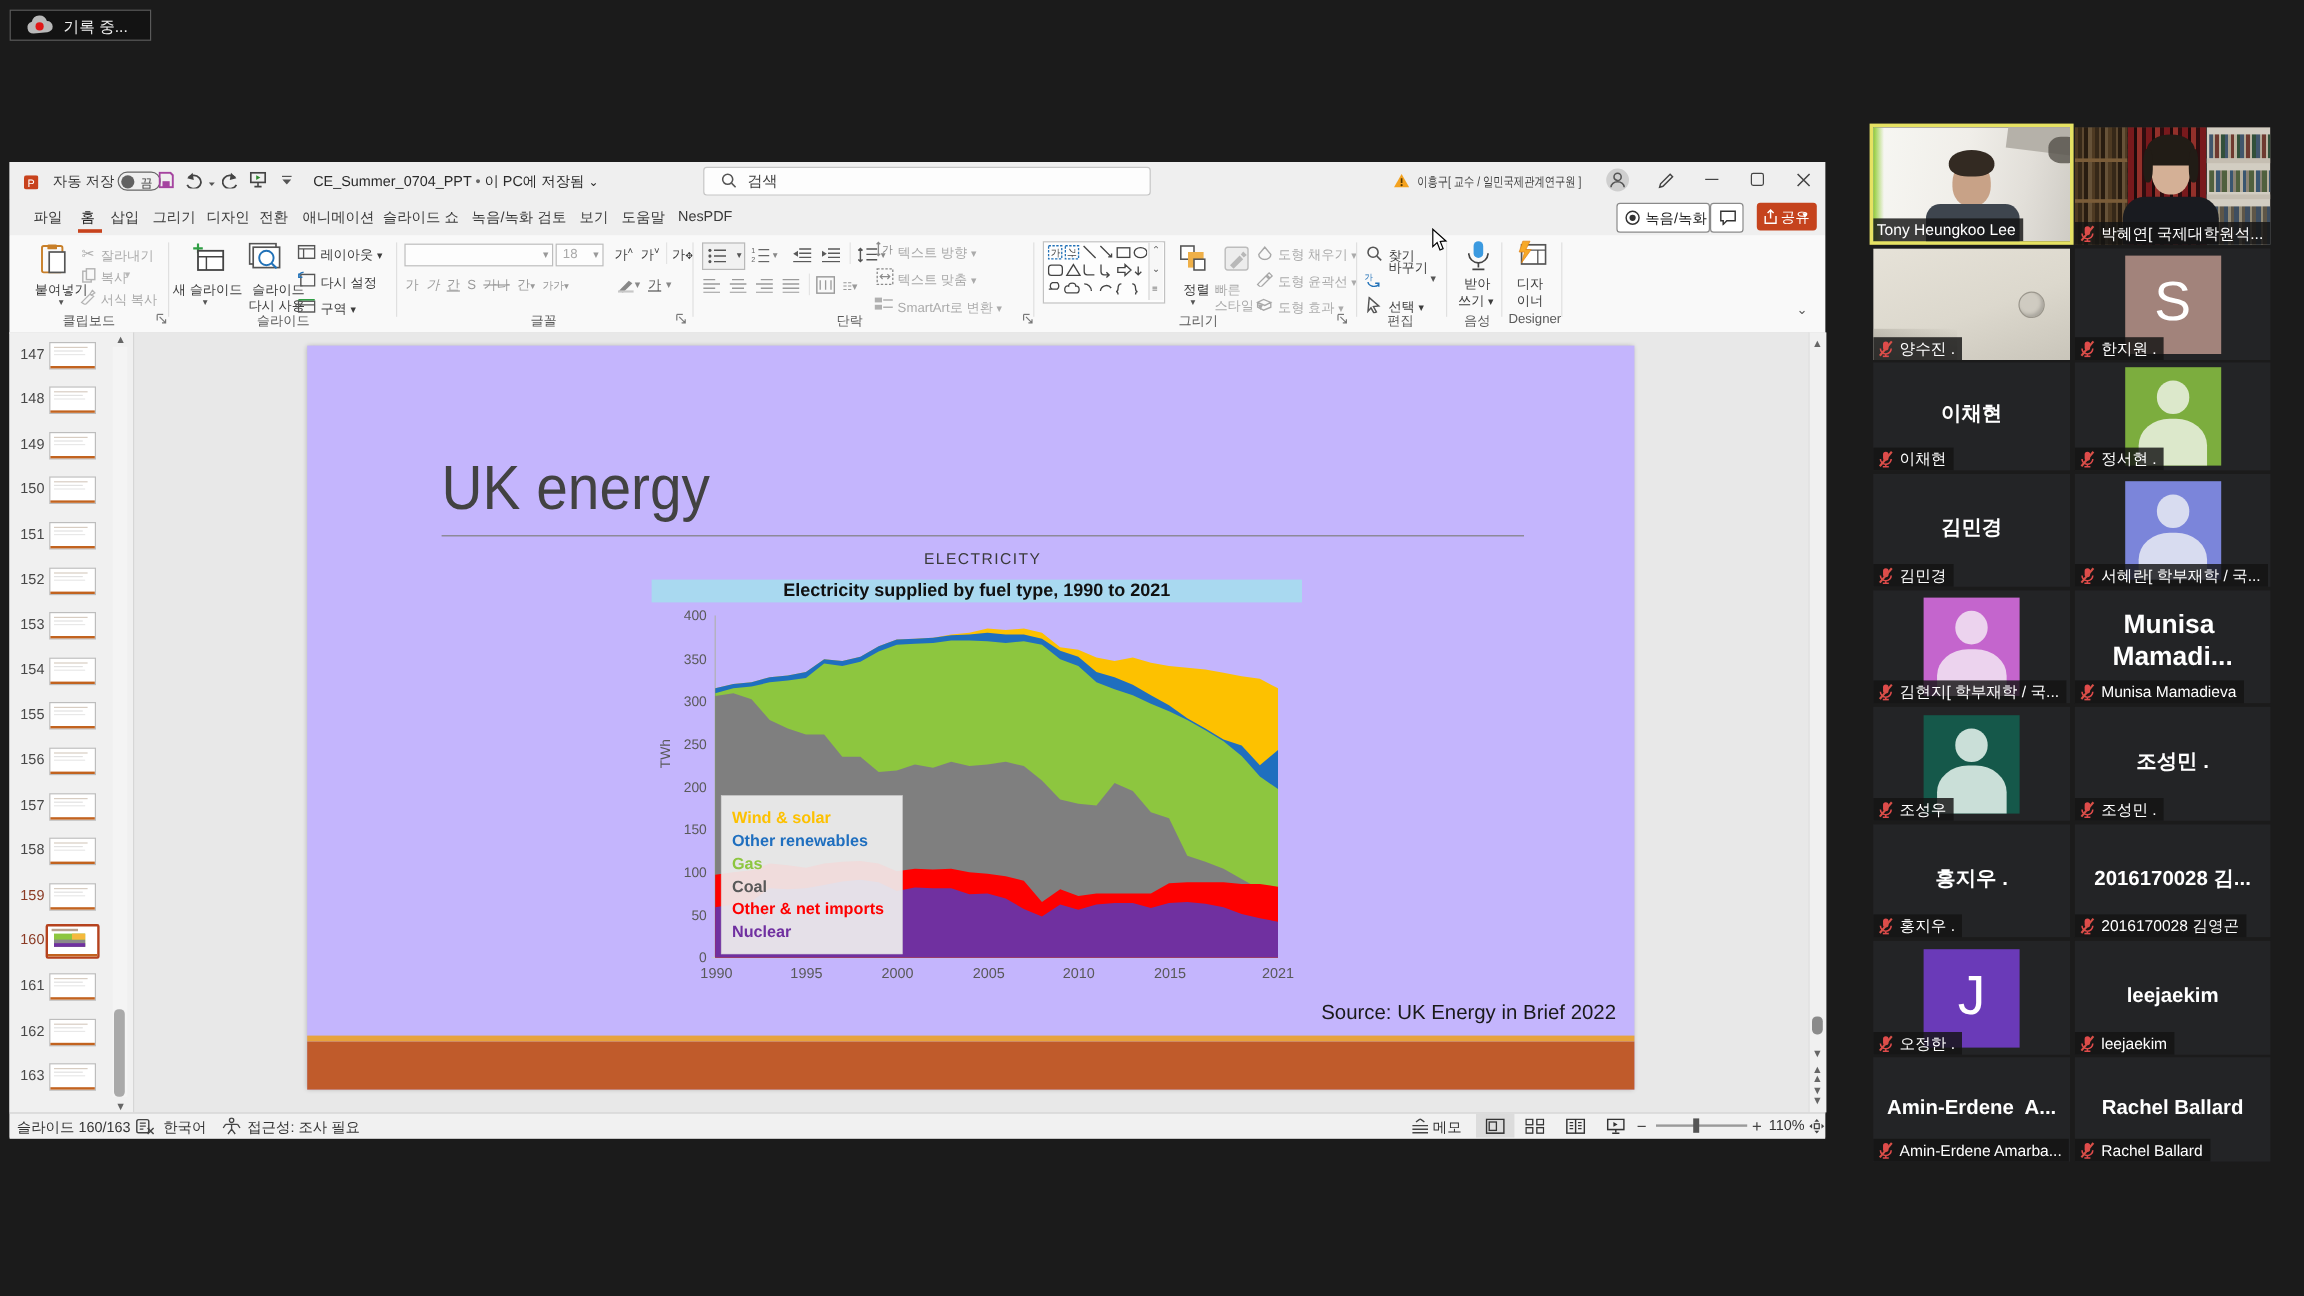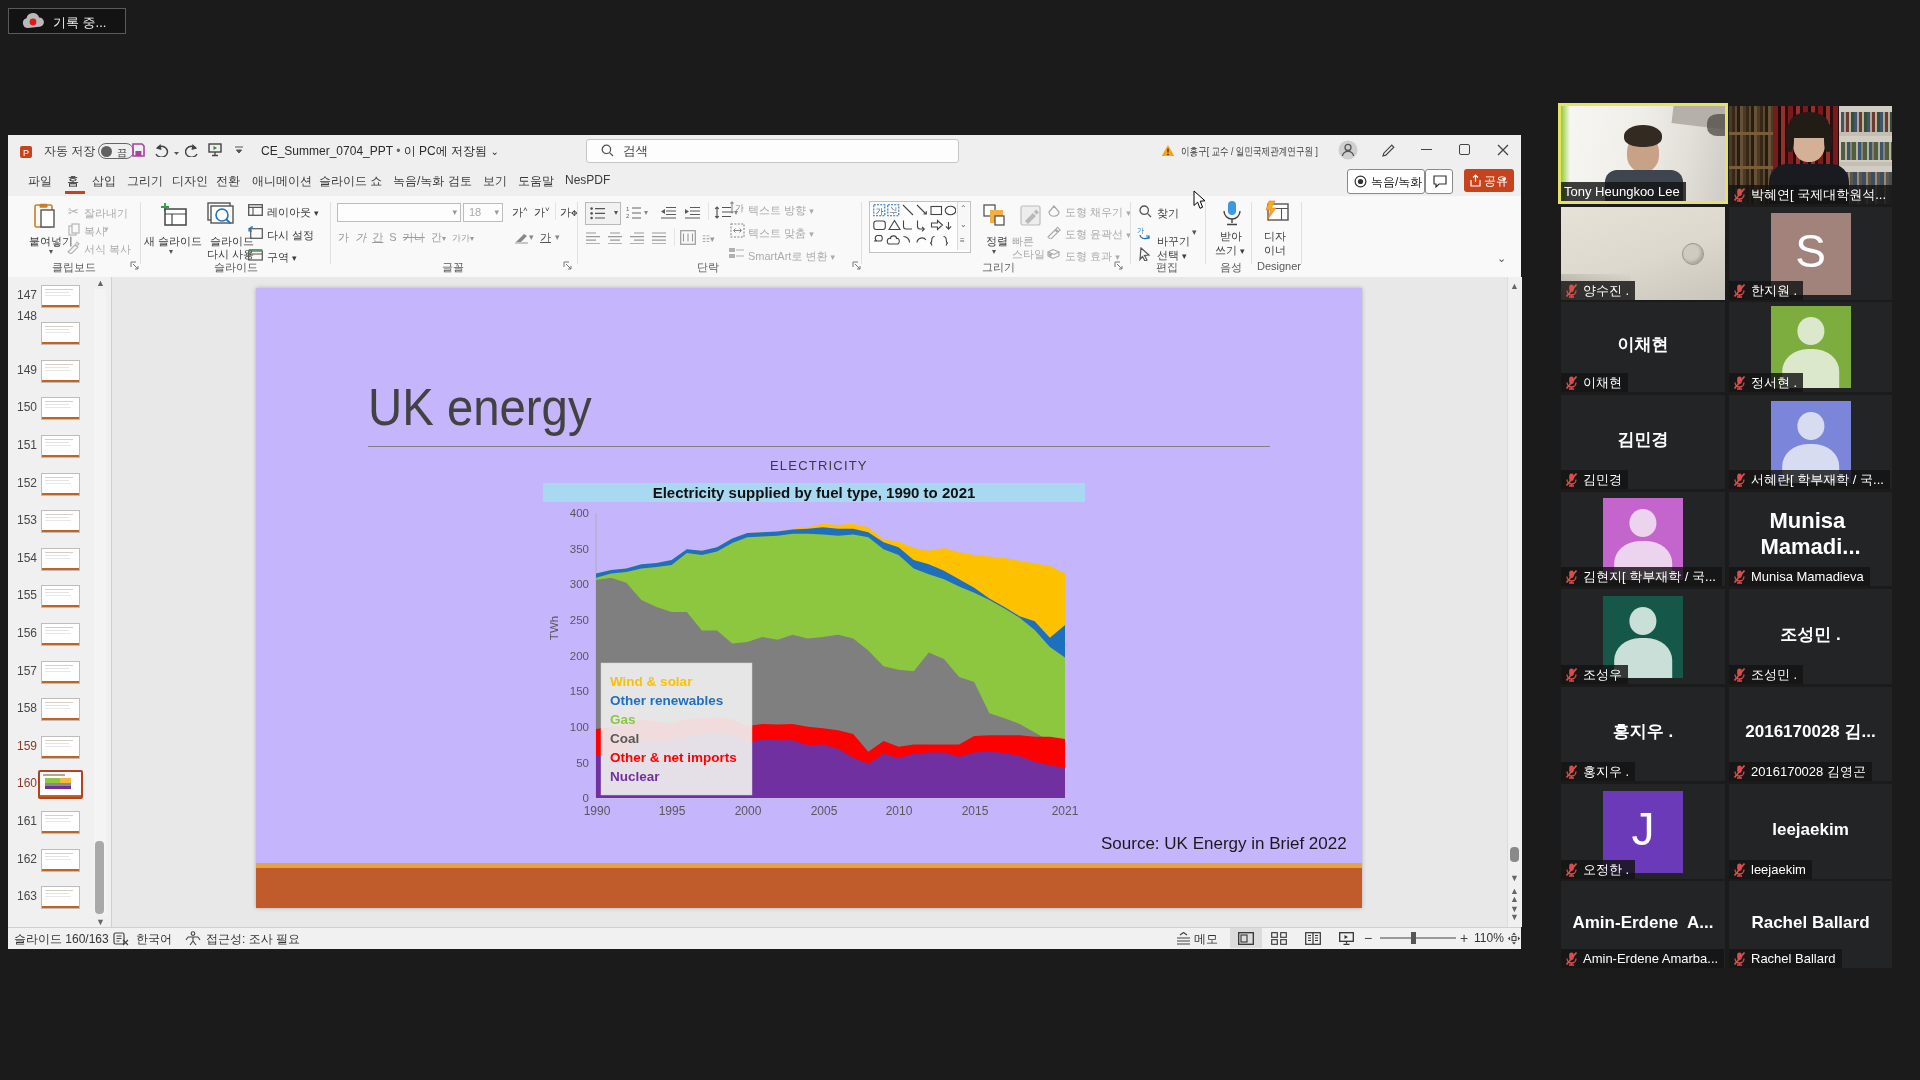--- a/index.html
+++ b/index.html
@@ -380,21 +380,21 @@
 
       <svg class="abs" style="left:1131px;top:9px" width="13" height="13" viewBox="0 0 13 13">
           <circle cx="5.2" cy="5.2" r="4.2" fill="none" stroke="#555" stroke-width="1.3"></circle>
           <path d="M8.4 8.4 L12 12" stroke="#555" stroke-width="1.3"></path>
         </svg>
       <div class="abs small" style="left:1149px;top:10px;color:#3c3c3c">찾기</div>
       <svg class="abs" style="left:1129px;top:30px" width="16" height="15" viewBox="0 0 16 15">
           <text x="0" y="7" font-size="7" fill="#2272b8">가</text>
           <path d="M3 9 a5 4 0 0 0 9 2 M12 13 v-3 h-3" stroke="#2272b8" fill="none" stroke-width="1.2"></path>
         </svg>
-      <div class="abs small" style="left:1149px;top:38px;color:#3c3c3c">바꾸기</div>
+      <div class="abs small" style="left:1149px;top:20px;color:#3c3c3c">바꾸기</div>
       <div class="abs small" style="left:1184px;top:31px;color:#555;font-size:9px">▾</div>
       <svg class="abs" style="left:1131px;top:51px" width="12" height="14" viewBox="0 0 12 14">
           <path d="M2 1 l8 7 -4.5 0.5 2.5 4.5 -2 1 -2.5 -4.5 -2.5 3z" fill="none" stroke="#555" stroke-width="1.2"></path>
         </svg>
       <div class="abs small" style="left:1149px;top:52px;color:#3c3c3c">선택 <span style="font-size:9px">▾</span></div>
       <div class="abs glabel" style="left:1148px;top:64px">편집</div>
       <div class="abs" style="left:1197px;top:6px;width:1px;height:62px;background:#e0e0e0"></div>
 
       <svg class="abs" style="left:1212px;top:4px" width="24" height="26" viewBox="0 0 24 26">
         <rect x="8" y="1" width="8" height="14" rx="4" fill="#3b9ae0"></rect>
@@ -419,21 +419,21 @@
     </div>
     <div id="content" class="abs">
       <div id="thumbpanel" class="abs">
         <div class="thumbnum" style="left:5px;top:11px">147</div>
         <div class="thumb" style="top:8px">
             <div class="l1"></div>
             <div class="l2"></div>
             <div class="l3"></div>
             <div class="bar"></div>
           </div>
-        <div class="thumbnum" style="left:5px;top:32px">148</div>
+        <div class="thumbnum" style="left:5px;top:48px">148</div>
         <div class="thumb" style="top:45px">
             <div class="l1"></div>
             <div class="l2"></div>
             <div class="l3"></div>
             <div class="bar"></div>
           </div>
         <div class="thumbnum" style="left:5px;top:86px">149</div>
         <div class="thumb" style="top:83px">
             <div class="l1"></div>
             <div class="l2"></div>

